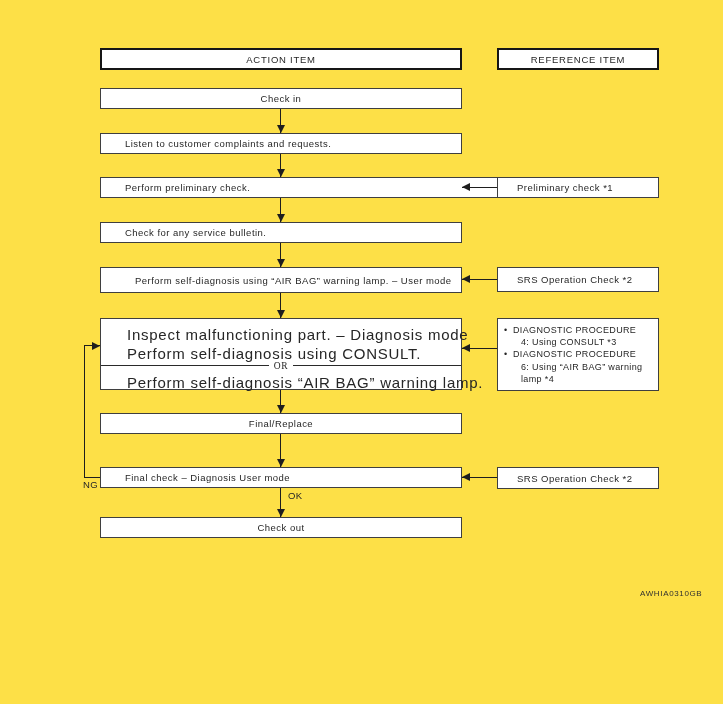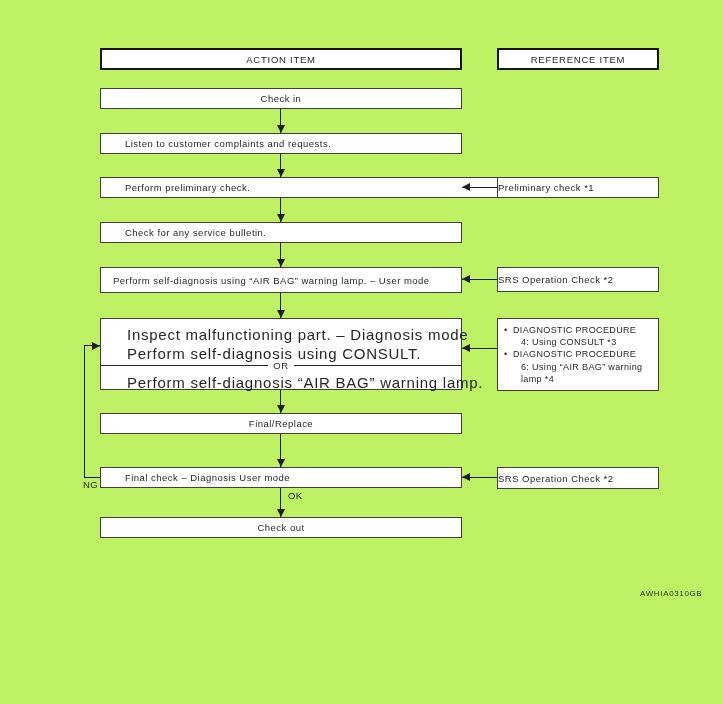--- a/index.html
+++ b/index.html
@@ -1,32 +1,32 @@
 <!DOCTYPE html>
 <html><head>
 <meta charset="utf-8">
 <style>
   html,body{margin:0;padding:0;background:#ffffff;}
   .canvas{
-    position:relative;width:723px;height:704px;background:#bef264;
+    position:relative;width:723px;height:704px;background:#fde047;
     font-family:"Liberation Sans",sans-serif;color:#262626;overflow:hidden;
   }
   .box{
     position:absolute;background:#ffffff;border:1px solid #3f3f3f;
     font-size:9.5px;letter-spacing:0.05em;display:flex;align-items:center;
     box-sizing:border-box;white-space:nowrap;
   }
   .box.center{justify-content:center;}
   .box.left{padding-left:24px;}
   .hdr{border:2px solid #161616;justify-content:center;letter-spacing:0.08em;}
-  .refbox{padding-left:0;}
+  .refbox{padding-left:19px;}
   
   .bigbox{position:absolute;background:#fff;border:1px solid #3f3f3f;box-sizing:border-box;}
   .bigbox .bline{position:absolute;left:26px;font-size:15px;letter-spacing:0.05em;white-space:nowrap;}
-  .or-row{position:absolute;left:0;right:0;top:41px;height:11px;display:flex;align-items:center;column-gap:5px;}
+  .or-row{position:absolute;left:0;right:0;top:41px;height:11px;display:flex;align-items:center;column-gap:5px;font-family:Liberation Serif, serif;}
   .or-row .rule{flex:1;height:1px;background:#2a2a2a;}
   .or-row .or-txt{font-size:9.5px;letter-spacing:0.06em;}
   
   .diagbox{position:absolute;background:#fff;border:1px solid #3f3f3f;box-sizing:border-box;
     font-size:9px;line-height:12.2px;letter-spacing:0.04em;padding:5px 5px 0 6px;}
   .ref-li{display:flex;}
   .ref-li .bullet{width:9px;flex:0 0 9px;}
   .ref-li .li-body{flex:1;}
   .ref-li .detail{padding-left:8px;}
   
@@ -51,21 +51,21 @@
   <div class="box hdr" style="left:497px;top:48px;width:162px;height:22px;">REFERENCE ITEM</div>
 
   <div class="box center" style="left:100px;top:88px;width:362px;height:21px;">Check in</div>
 
   <div class="box left" style="left:100px;top:133px;width:362px;height:21px;">Listen to customer complaints and requests.</div>
 
   <div class="box left" style="left:100px;top:177px;width:420px;height:21px;">Perform preliminary check.</div>
 
   <div class="box left" style="left:100px;top:222px;width:362px;height:21px;">Check for any service bulletin.</div>
 
-  <div class="box left" style="left:100px;top:267px;width:362px;height:26px;padding-left:12px;">Perform self-diagnosis using “AIR BAG” warning lamp. – User mode</div>
+  <div class="box left" style="left:100px;top:267px;width:362px;height:26px;padding-left:34px;">Perform self-diagnosis using “AIR BAG” warning lamp. – User mode</div>
 
   <div class="bigbox" style="left:100px;top:318px;width:362px;height:72px;">
     <div class="bline" style="top:7px;">Inspect malfunctioning part. – Diagnosis mode</div>
     <div class="bline" style="top:26px;">Perform self-diagnosis using CONSULT.</div>
     <div class="or-row">
       <span class="rule"></span>
       <span class="or-txt">OR</span>
       <span class="rule"></span>
     </div>
     <div class="bline" style="top:55px;">Perform self-diagnosis “AIR BAG” warning lamp.</div>

